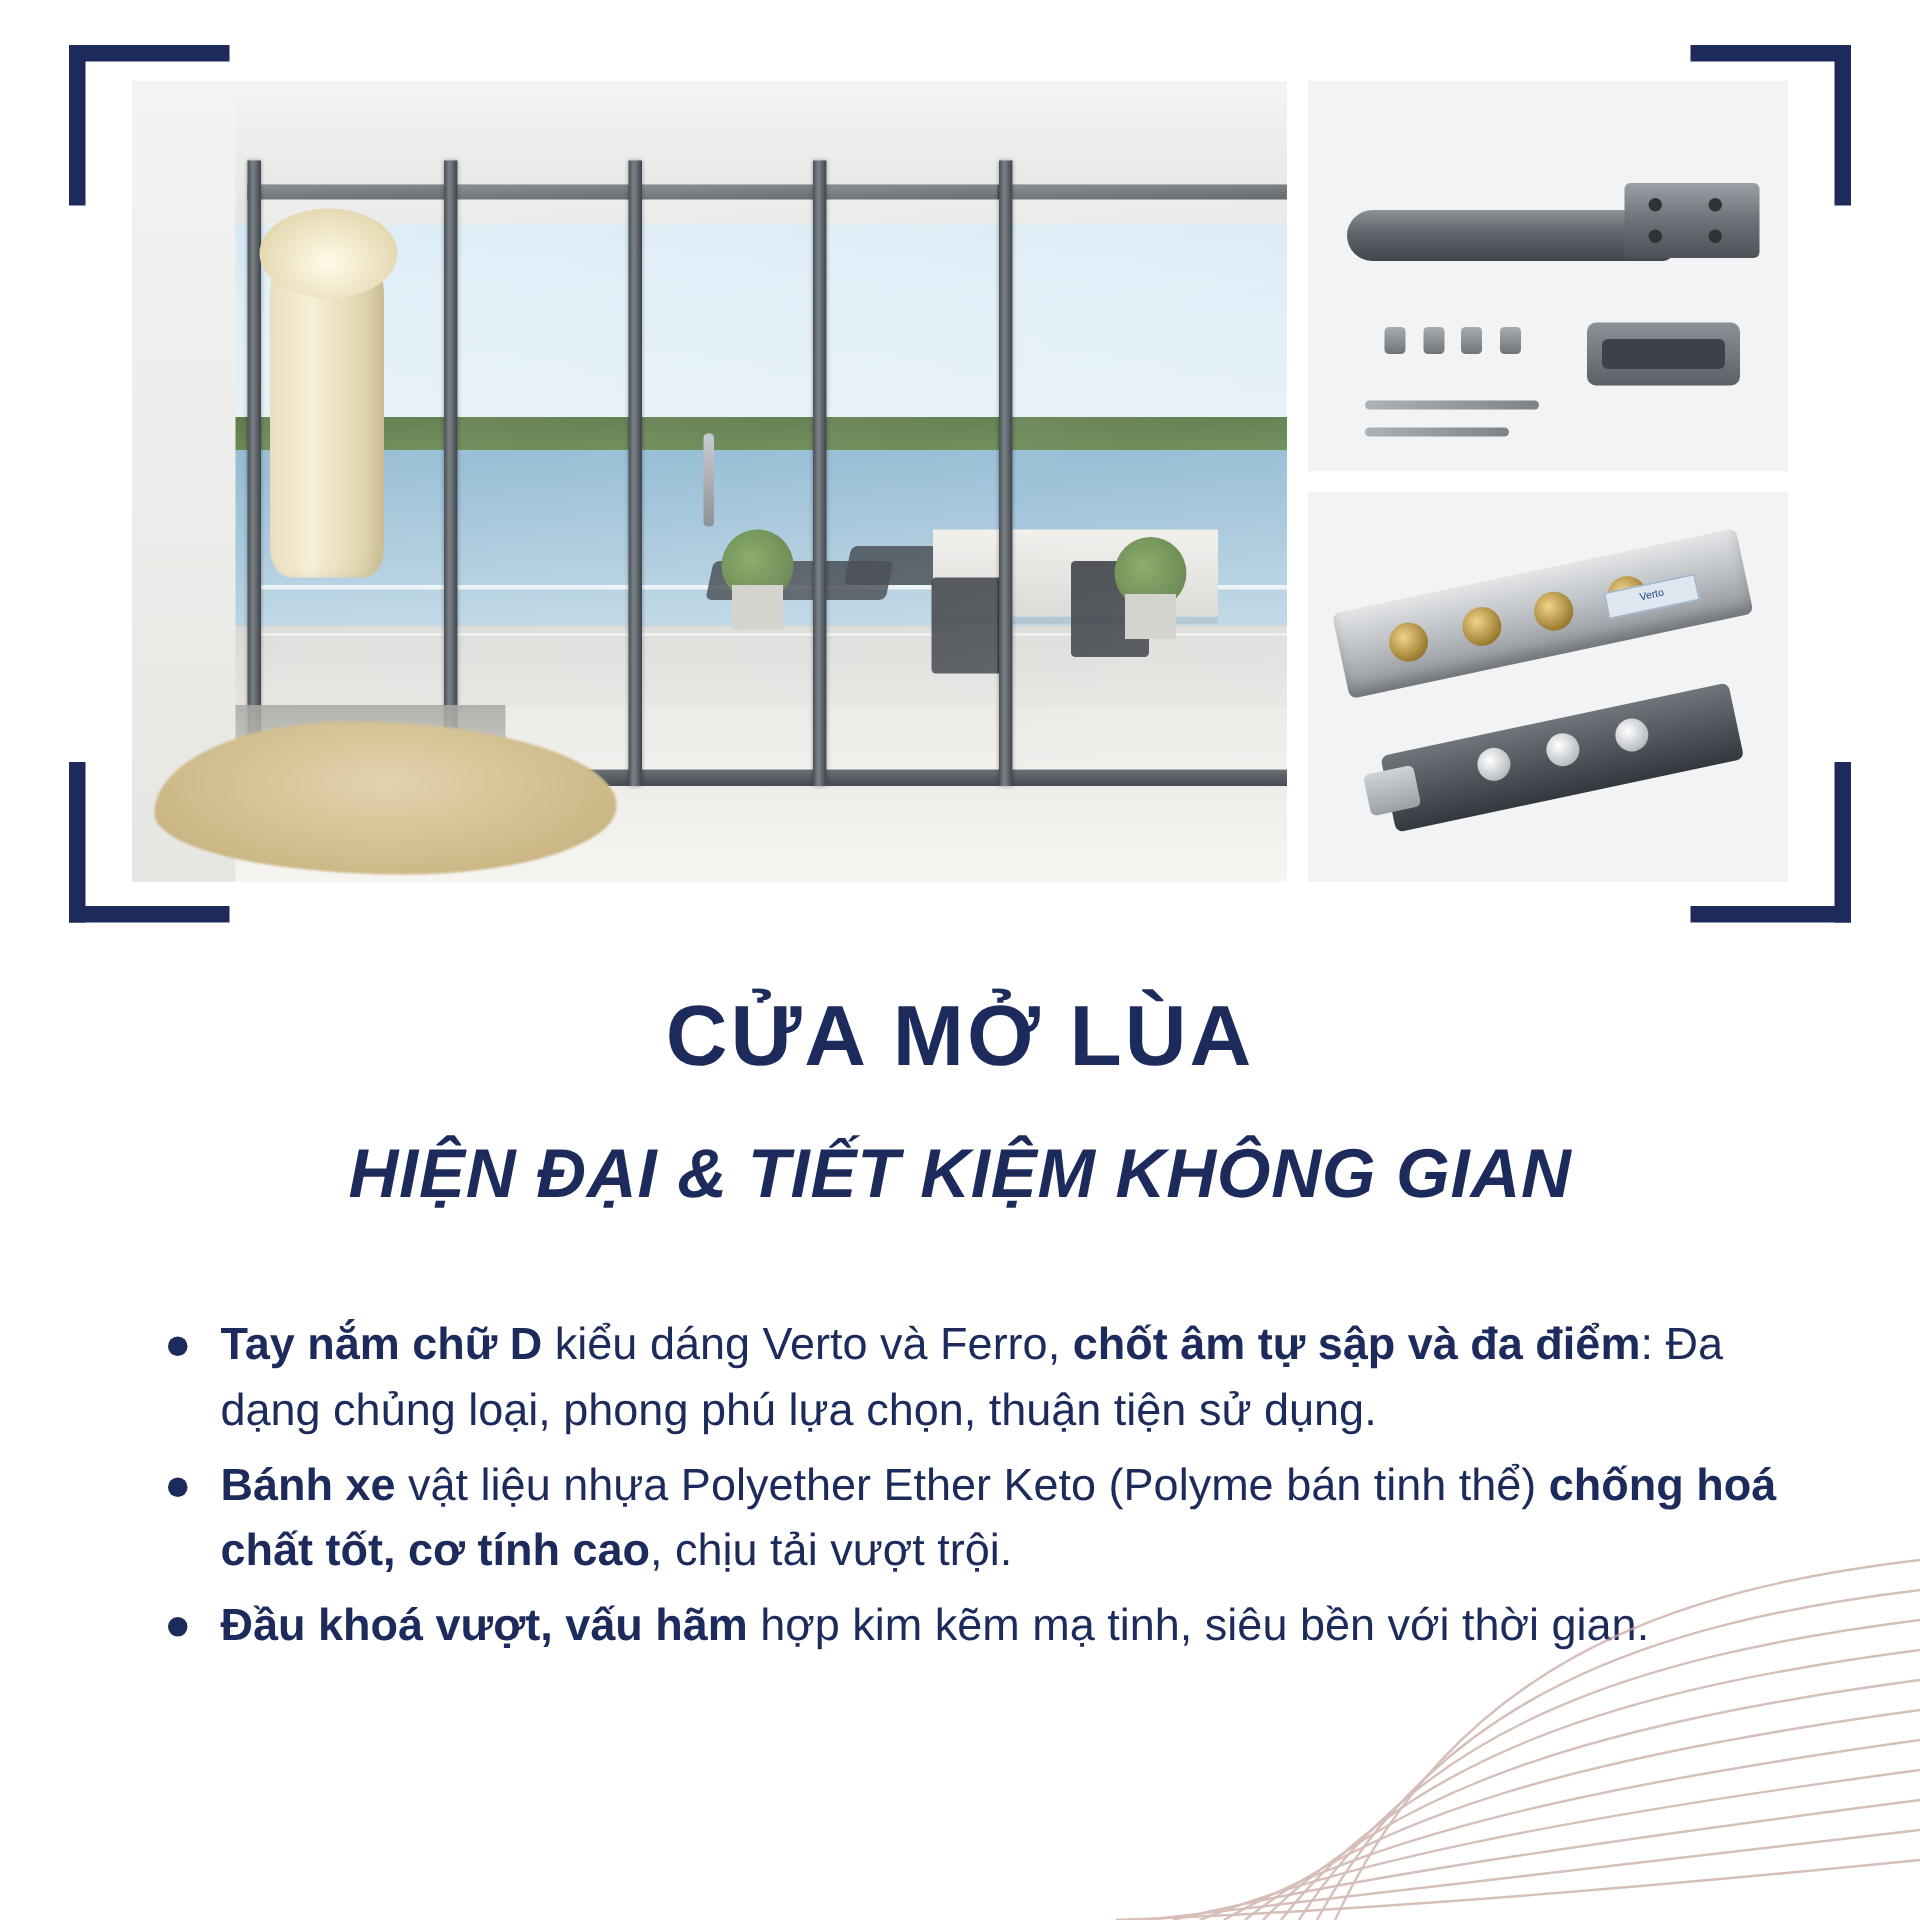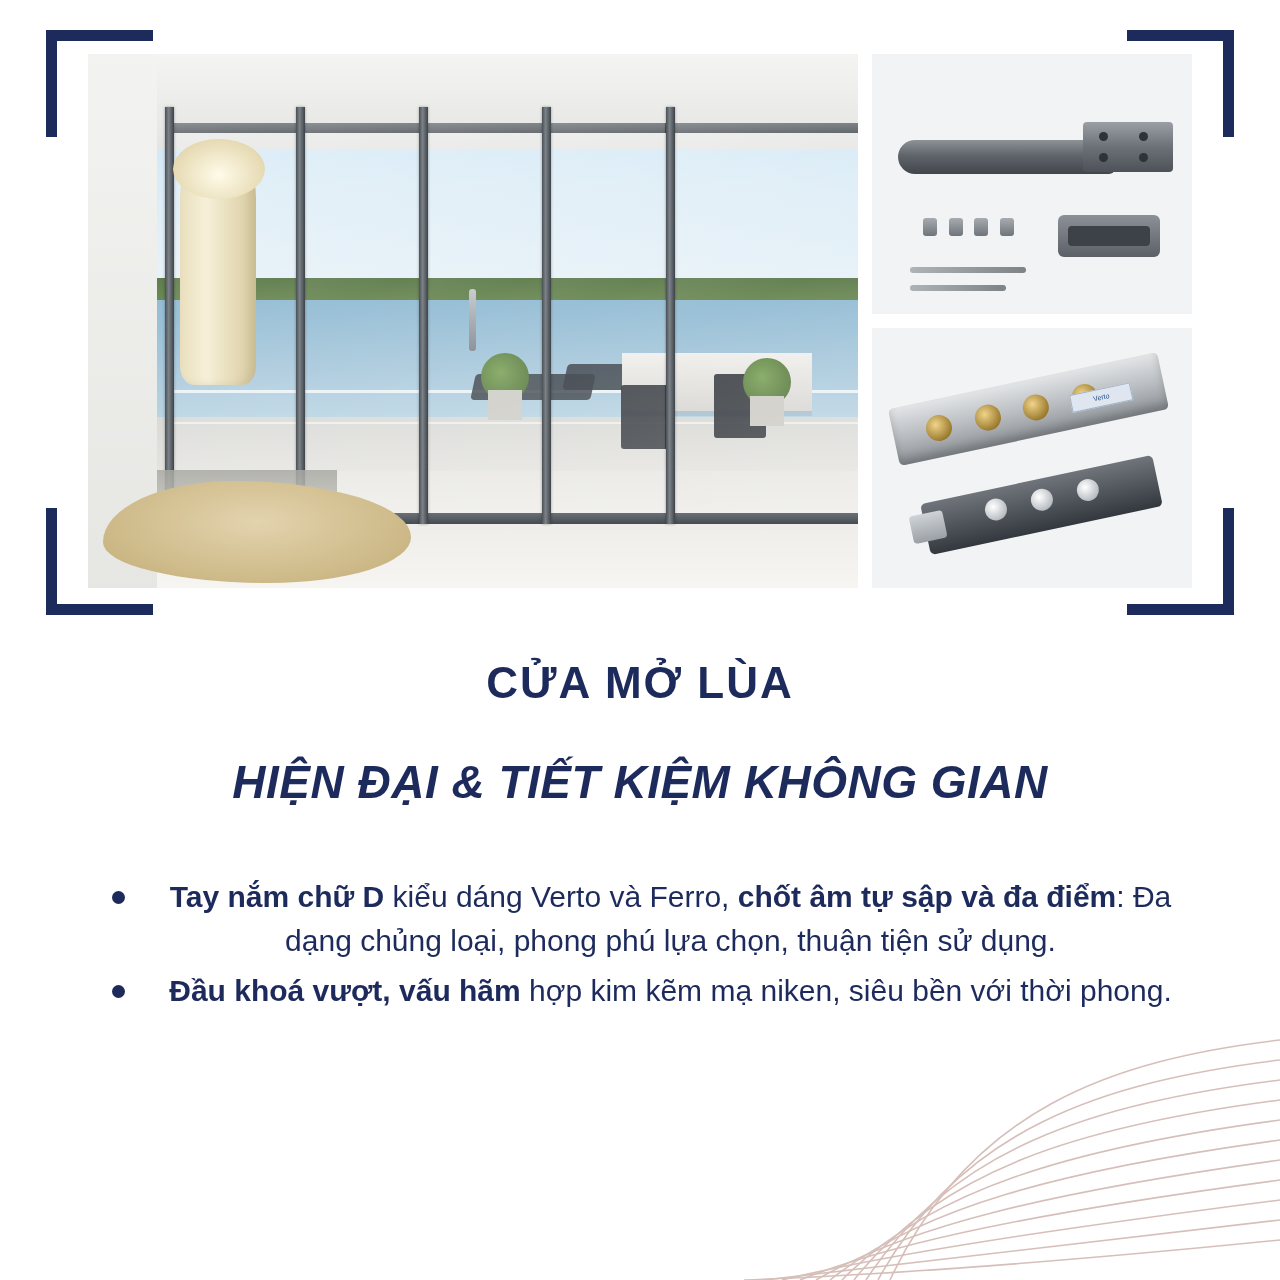--- a/index.html
+++ b/index.html
@@ -251,21 +251,21 @@
     background: linear-gradient(#cfd3d7, #9aa0a5);
     border-radius: 4px;
   }
 
   
   .title {
     position: absolute;
     left: 0; right: 0;
     top: 658px;
     text-align: center;
-    font-size: 44px;
+    font-size: 57px;
     font-weight: 700;
     letter-spacing: 2px;
     color: #1d2b5c;
   }
   .subtitle {
     position: absolute;
     left: 0; right: 0;
     top: 755px;
     text-align: center;
     font-size: 46px;
@@ -293,21 +293,20 @@
   .dot {
     flex: 0 0 auto;
     width: 13px;
     height: 13px;
     border-radius: 50%;
     background: #1d2b5c;
     margin: 16px 22px 0 8px;
   }
   .bullet-text {
     flex: 1 1 auto;
-    text-align: center;
   }
   .b { font-weight: 700; }
 
   
   .waves {
     position: absolute;
     right: 0;
     bottom: 0;
     width: 640px;
     height: 250px;
@@ -413,21 +412,25 @@
 <div class="title">CỬA MỞ LÙA</div>
 <div class="subtitle">HIỆN ĐẠI &amp; TIẾT KIỆM KHÔNG GIAN</div>
 
 <div class="bullets" id="bullet-list">
     <div class="bullet-row">
       <span class="dot"></span>
       <div class="bullet-text"><span class="b">Tay nắm chữ D</span><span> kiểu dáng Verto và Ferro, </span><span class="b">chốt âm tự sập và đa điểm</span><span>: Đa dạng chủng loại, phong phú lựa chọn, thuận tiện sử dụng.</span></div>
     </div>
     <div class="bullet-row">
       <span class="dot"></span>
-      <div class="bullet-text"><span class="b">Đầu khoá vượt, vấu hãm</span><span> hợp kim kẽm mạ niken, siêu bền với thời phong.</span></div>
+      <div class="bullet-text"><span class="b">Bánh xe</span><span> vật liệu nhựa Polyether Ether Keto (Polyme bán tinh thể) </span><span class="b">chống hoá chất tốt, cơ tính cao</span><span>, chịu tải vượt trội.</span></div>
+    </div>
+    <div class="bullet-row">
+      <span class="dot"></span>
+      <div class="bullet-text"><span class="b">Đầu khoá vượt, vấu hãm</span><span> hợp kim kẽm mạ tinh, siêu bền với thời gian.</span></div>
     </div>
   </div>
 
 <svg class="waves" viewBox="0 0 640 250" preserveAspectRatio="none">
   <g fill="none" stroke="#c9a9a2" stroke-width="1.6" opacity="0.75">
     <path d="M640,10 C470,30 330,80 250,250"></path>
     <path d="M640,30 C460,52 320,100 238,250"></path>
     <path d="M640,50 C450,74 310,120 226,250"></path>
     <path d="M640,70 C440,96 300,140 214,250"></path>
     <path d="M640,90 C430,118 290,160 202,250"></path>

